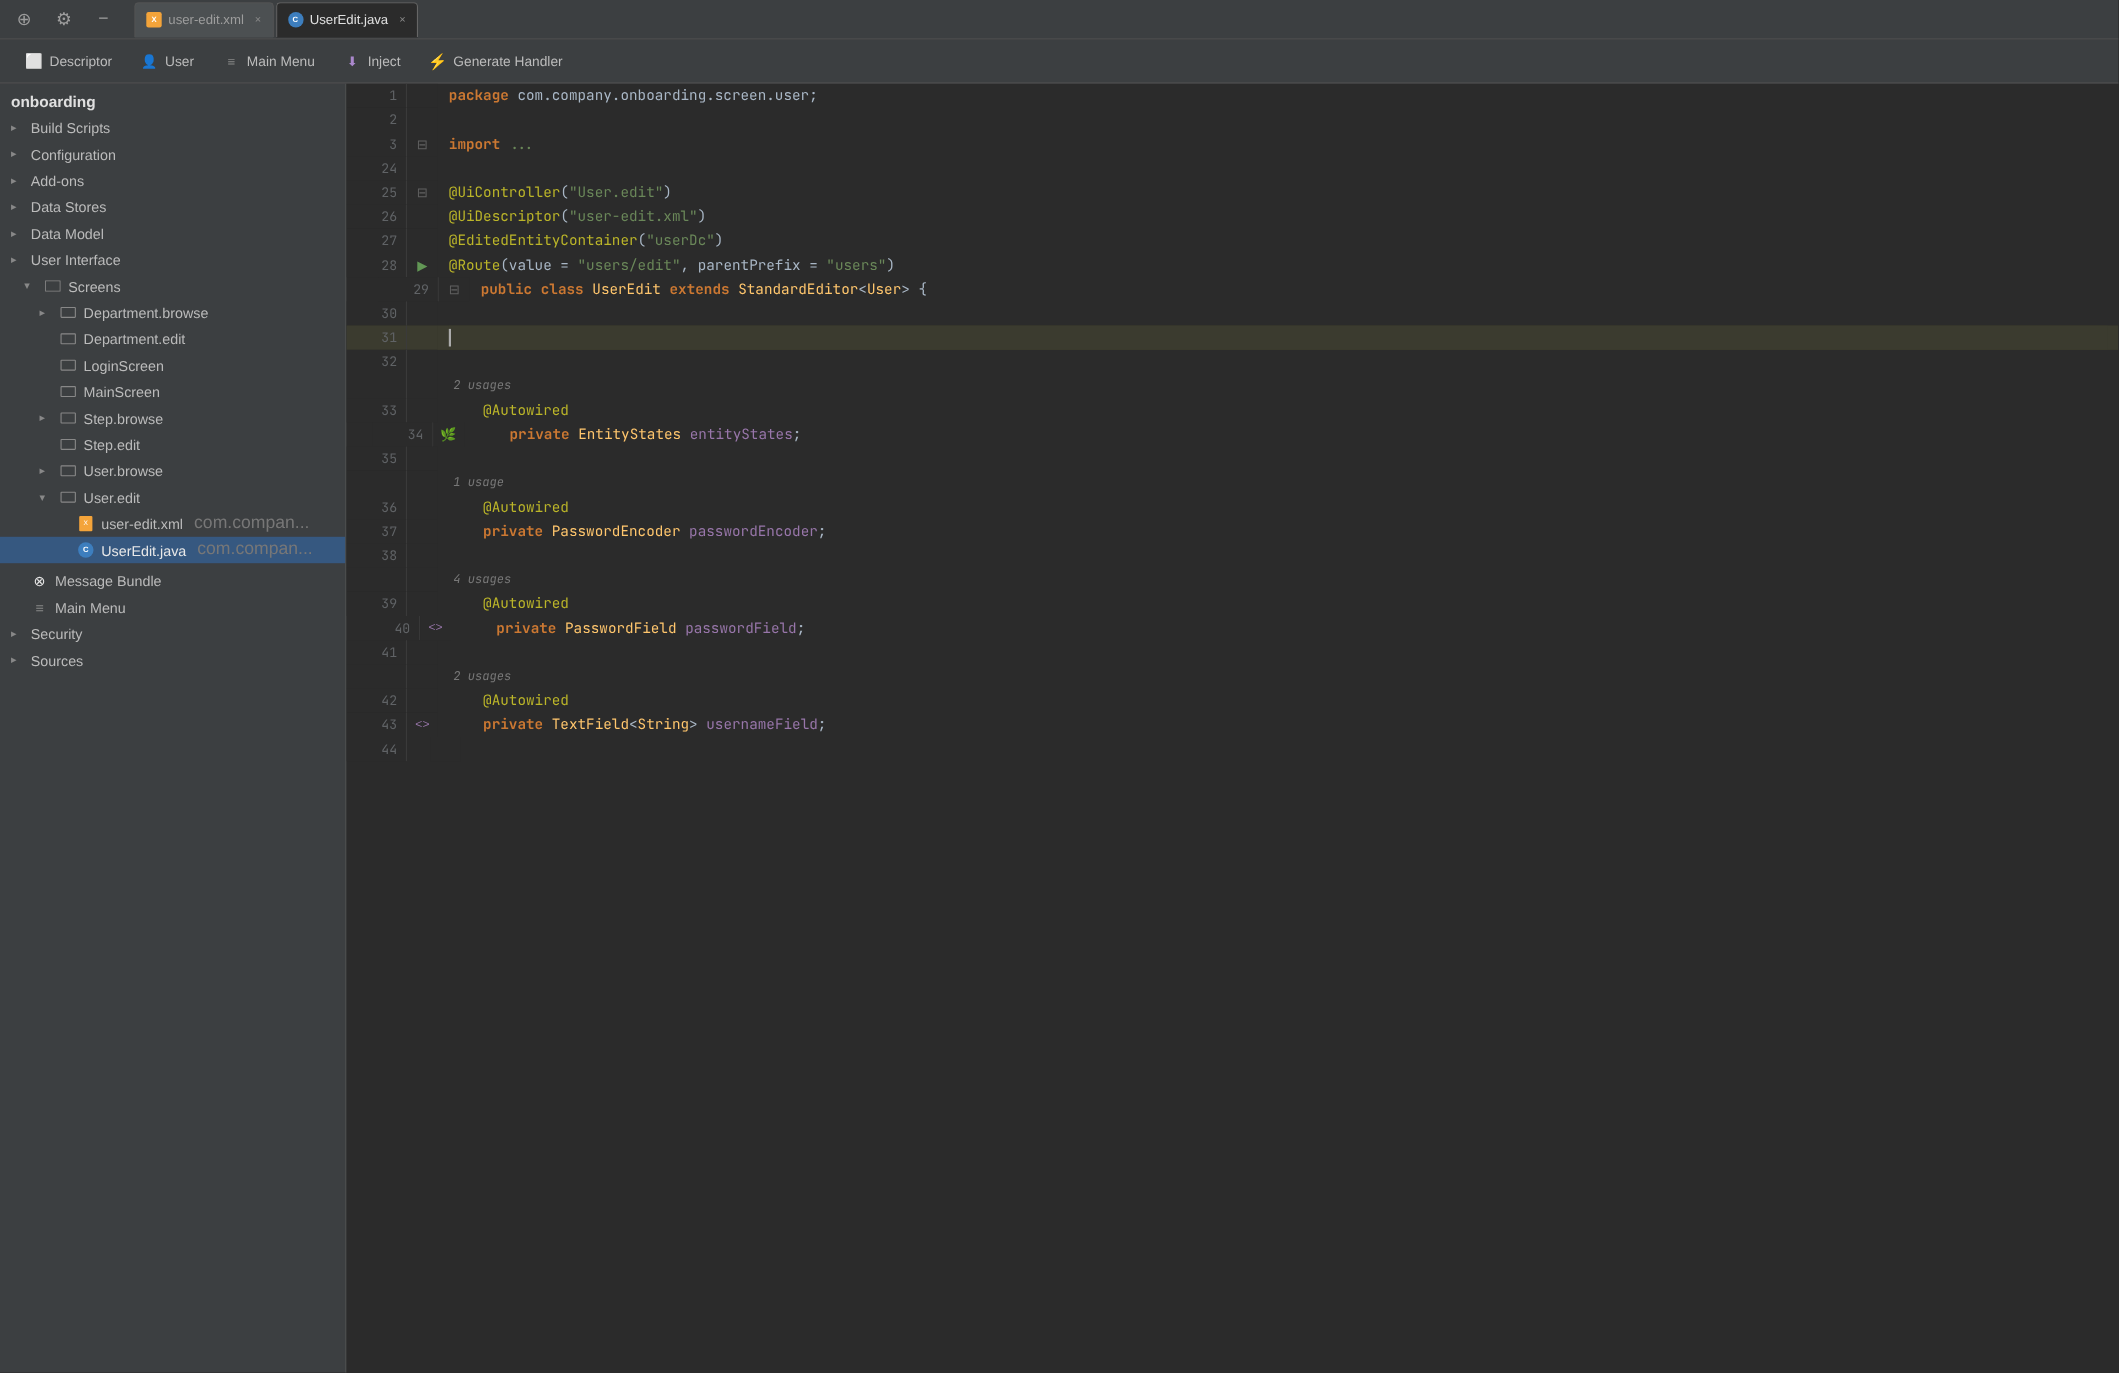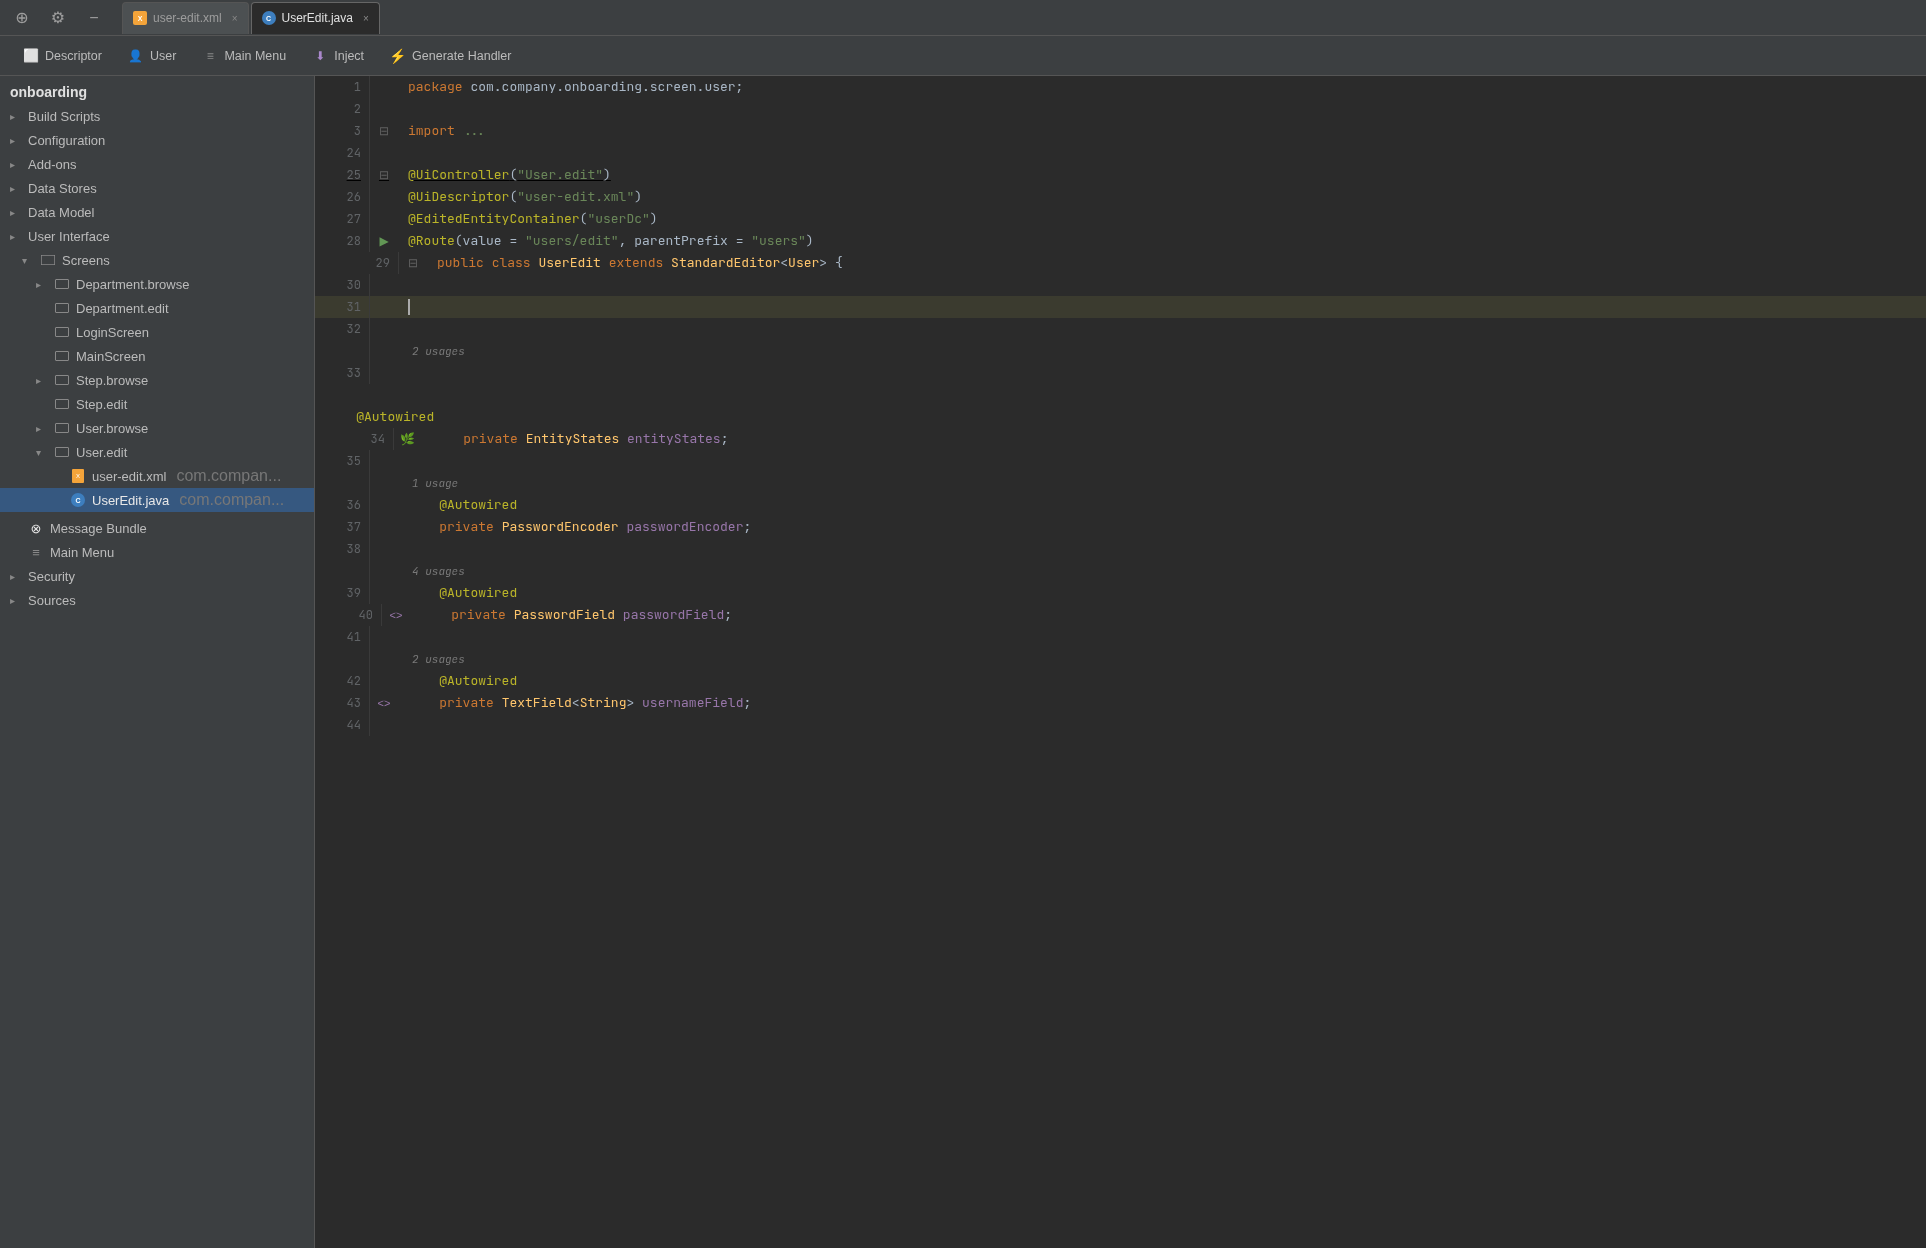--- a/index.html
+++ b/index.html
@@ -248,21 +248,21 @@
       display: flex;
       align-items: center;
       white-space: pre;
       color: #a9b7c6;
     }
     .code-line.highlighted {
       background: #3b3b2f;
     }
 
     
-    .kw { color: #cc7832; font-weight: normal; }
+    .kw { color: #cc7832; font-weight: bold; }
     .str { color: #6a8759; }
     .annotation { color: #bbb529; }
     .class-name { color: #ffc66d; }
     .param { color: #9876aa; }
     .cursor {
       display: inline-block;
       width: 2px;
       height: 16px;
       background: #ababab;
       vertical-align: middle;
@@ -511,21 +511,21 @@
               <div class="line-number">24</div>
             </div>
           <div class="gutter">
               <div class="gutter-item"></div>
             </div>
           <div class="code-lines">
               <div class="code-line"> </div>
             </div>
         </div>
 
-        <div style="display:flex;text-decoration:underline;">
+        <div style="display:flex;">
           <div class="line-numbers">
               <div class="line-number">25</div>
             </div>
           <div class="gutter">
               <div class="gutter-item">
             <span style="color:#606060;font-size:12px;cursor:pointer;">⊟</span>
           </div>
             </div>
           <div class="code-lines">
             <div class="code-line">
@@ -637,21 +637,21 @@
               <div class="line-number"></div>
             </div>
           <div class="gutter">
               <div class="gutter-item"></div>
             </div>
           <div class="code-lines">
             <div class="usage-hint">2 usages</div>
           </div>
         </div>
 
-        <div style="display:flex;flex-direction:column;">
+        <div style="display:flex;">
           <div class="line-numbers">
               <div class="line-number">33</div>
             </div>
           <div class="gutter">
               <div class="gutter-item"></div>
             </div>
           <div class="code-lines">
             <div class="code-line">
               <span>    </span><span class="annotation">@Autowired</span>
             </div>

